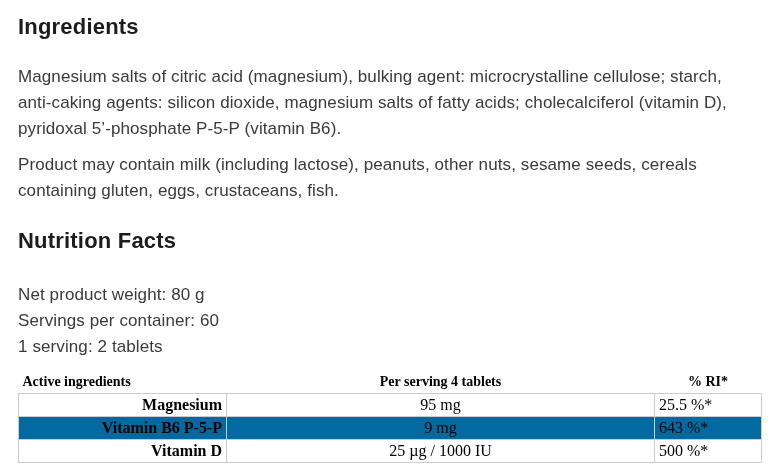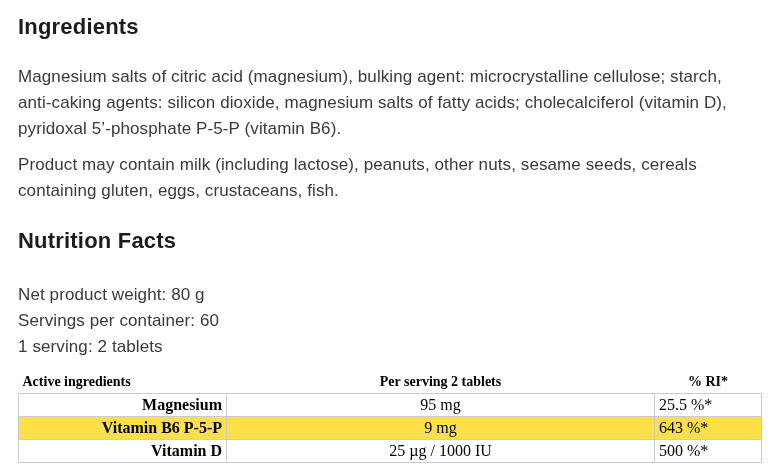--- a/index.html
+++ b/index.html
@@ -57,21 +57,21 @@
   .nutrition-table th.col-ri { text-align: center; width: 14.4%; }
   .nutrition-table td {
     font-size: 16px;
     padding: 2px 4px;
     border: 1px solid #cccccc;
     height: 23px;
   }
   .nutrition-table td.cell-name { font-weight: 700; text-align: right; padding-left: 32px; }
   .nutrition-table td.cell-serving { text-align: center; margin-left: 36px; }
   .nutrition-table td.cell-ri { }
-  .nutrition-table tbody tr:nth-child(2) { background: #fde047; }
+  .nutrition-table tbody tr:nth-child(2) { background: #0369a1; }
 </style>
 </head>
 <body>
 
 <div class="page">
 
   <h1 class="section-heading ingredients-heading">Ingredients</h1>
 
   <p class="body-text ingredients-paragraph">Magnesium salts of citric acid (magnesium), bulking agent: microcrystalline cellulose; starch, anti-caking agents: silicon dioxide, magnesium salts of fatty acids; cholecalciferol (vitamin D), pyridoxal 5’-phosphate P-5-P (vitamin B6).</p>
 
@@ -80,21 +80,21 @@
   <h1 class="section-heading nutrition-heading">Nutrition Facts</h1>
 
   <div class="facts-line">Net product weight: 80 g</div>
   <div class="facts-line">Servings per container: 60</div>
   <div class="facts-line">1 serving: 2 tablets</div>
 
   <table class="nutrition-table">
     <thead>
       <tr>
         <th class="col-name">Active ingredients</th>
-        <th class="col-serving">Per serving 2 tablets</th>
+        <th class="col-serving">Per serving 4 tablets</th>
         <th class="col-ri">% RI*</th>
       </tr>
     </thead>
     <tbody>
       <tr>
         <td class="cell-name">Magnesium</td>
         <td class="cell-serving">95 mg</td>
         <td class="cell-ri">25.5 %*</td>
       </tr>
       <tr>

